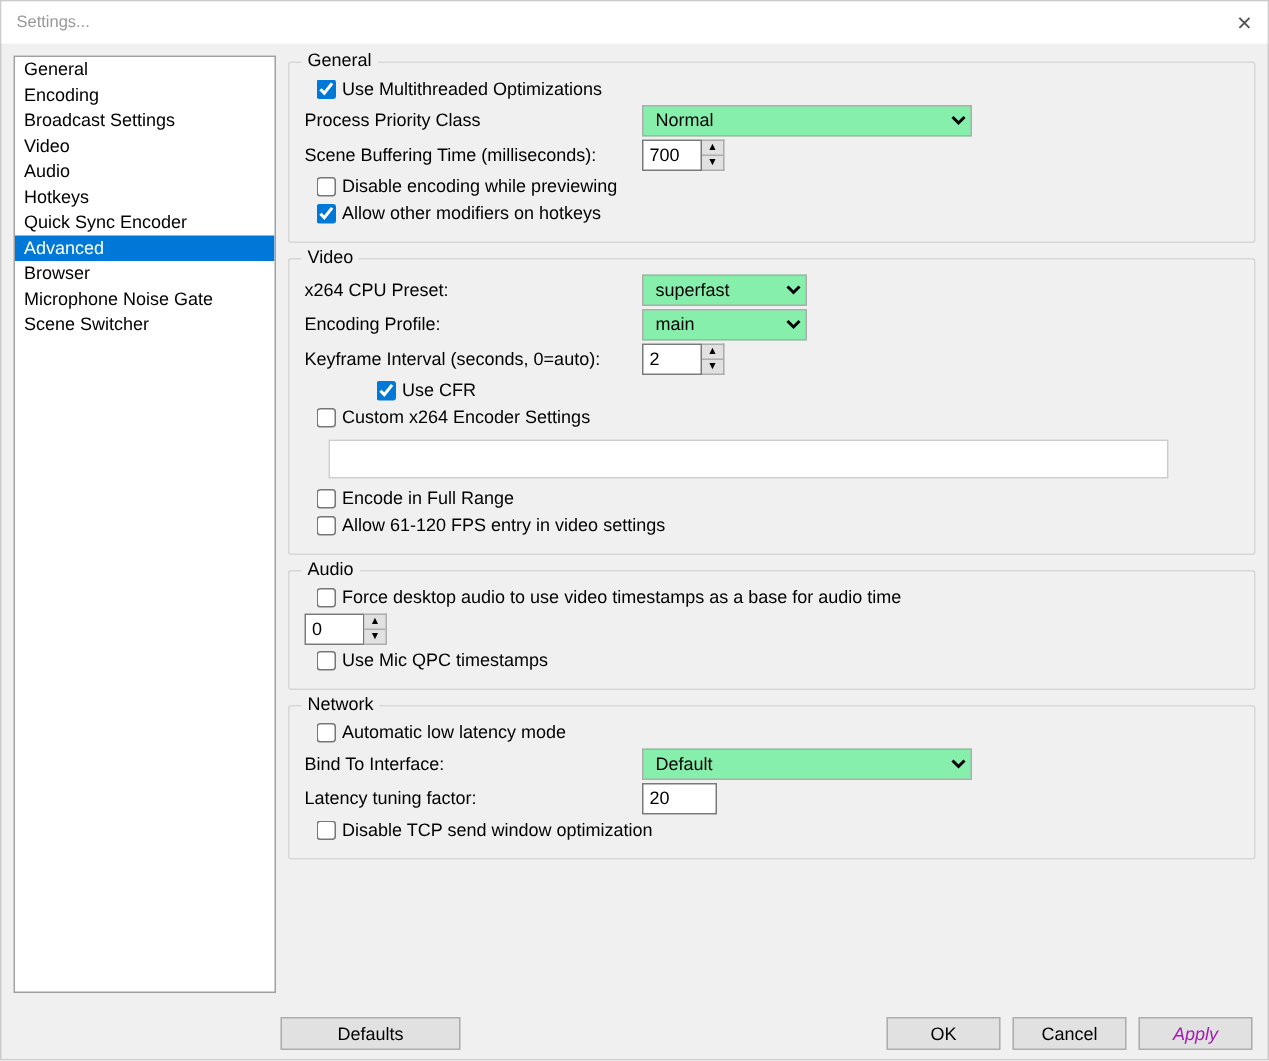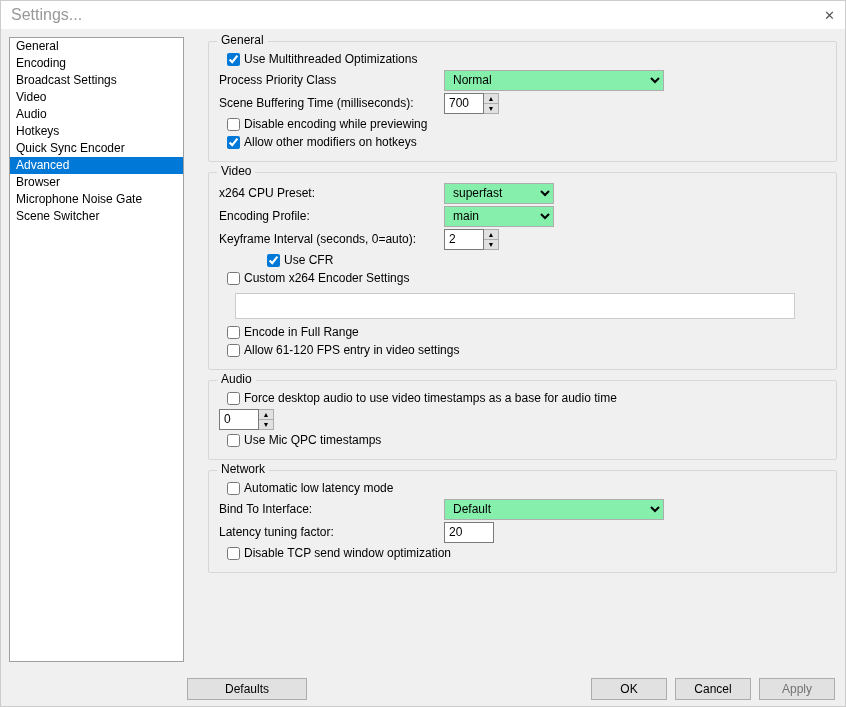--- a/index.html
+++ b/index.html
@@ -23,27 +23,27 @@
 }
 .titlebar {
   height: 28px;
   display: flex;
   justify-content: space-between;
   align-items: center;
   padding: 0 10px;
   background: #fff;
   color: #999;
 }
-.titlebar .title { font-size: 16px; }
+.titlebar .title { font-size: 11px; }
 .titlebar .close { font-size: 13px; color: #555; }
 .body {
   flex: 1;
   display: flex;
   padding: 8px;
-  gap: 24px;
+  gap: 8px;
 }
 .sidebar {
   width: 175px;
   background: #fff;
   border: 1px solid #a0a0a0;
   overflow: auto;
 }
 .sidebar-item {
   padding: 1px 6px;
   cursor: default;
@@ -154,21 +154,21 @@
   width: 76px;
   height: 22px;
   border: 1px solid #adadad;
   background: #e1e1e1;
   font-size: 12px;
   cursor: default;
   display: flex;
   align-items: center;
   justify-content: center;
 }
-.btn.disabled { color: #737373; }
+.btn.disabled { color: #a21caf; font-style: italic; }
 .btn.defaults { width: 120px; margin-left: 176px; }
 </style>
 </head>
 <body>
 
 <div class="window">
   <div class="titlebar">
     <span class="title">Settings...</span>
     <span class="close">✕</span>
   </div>

